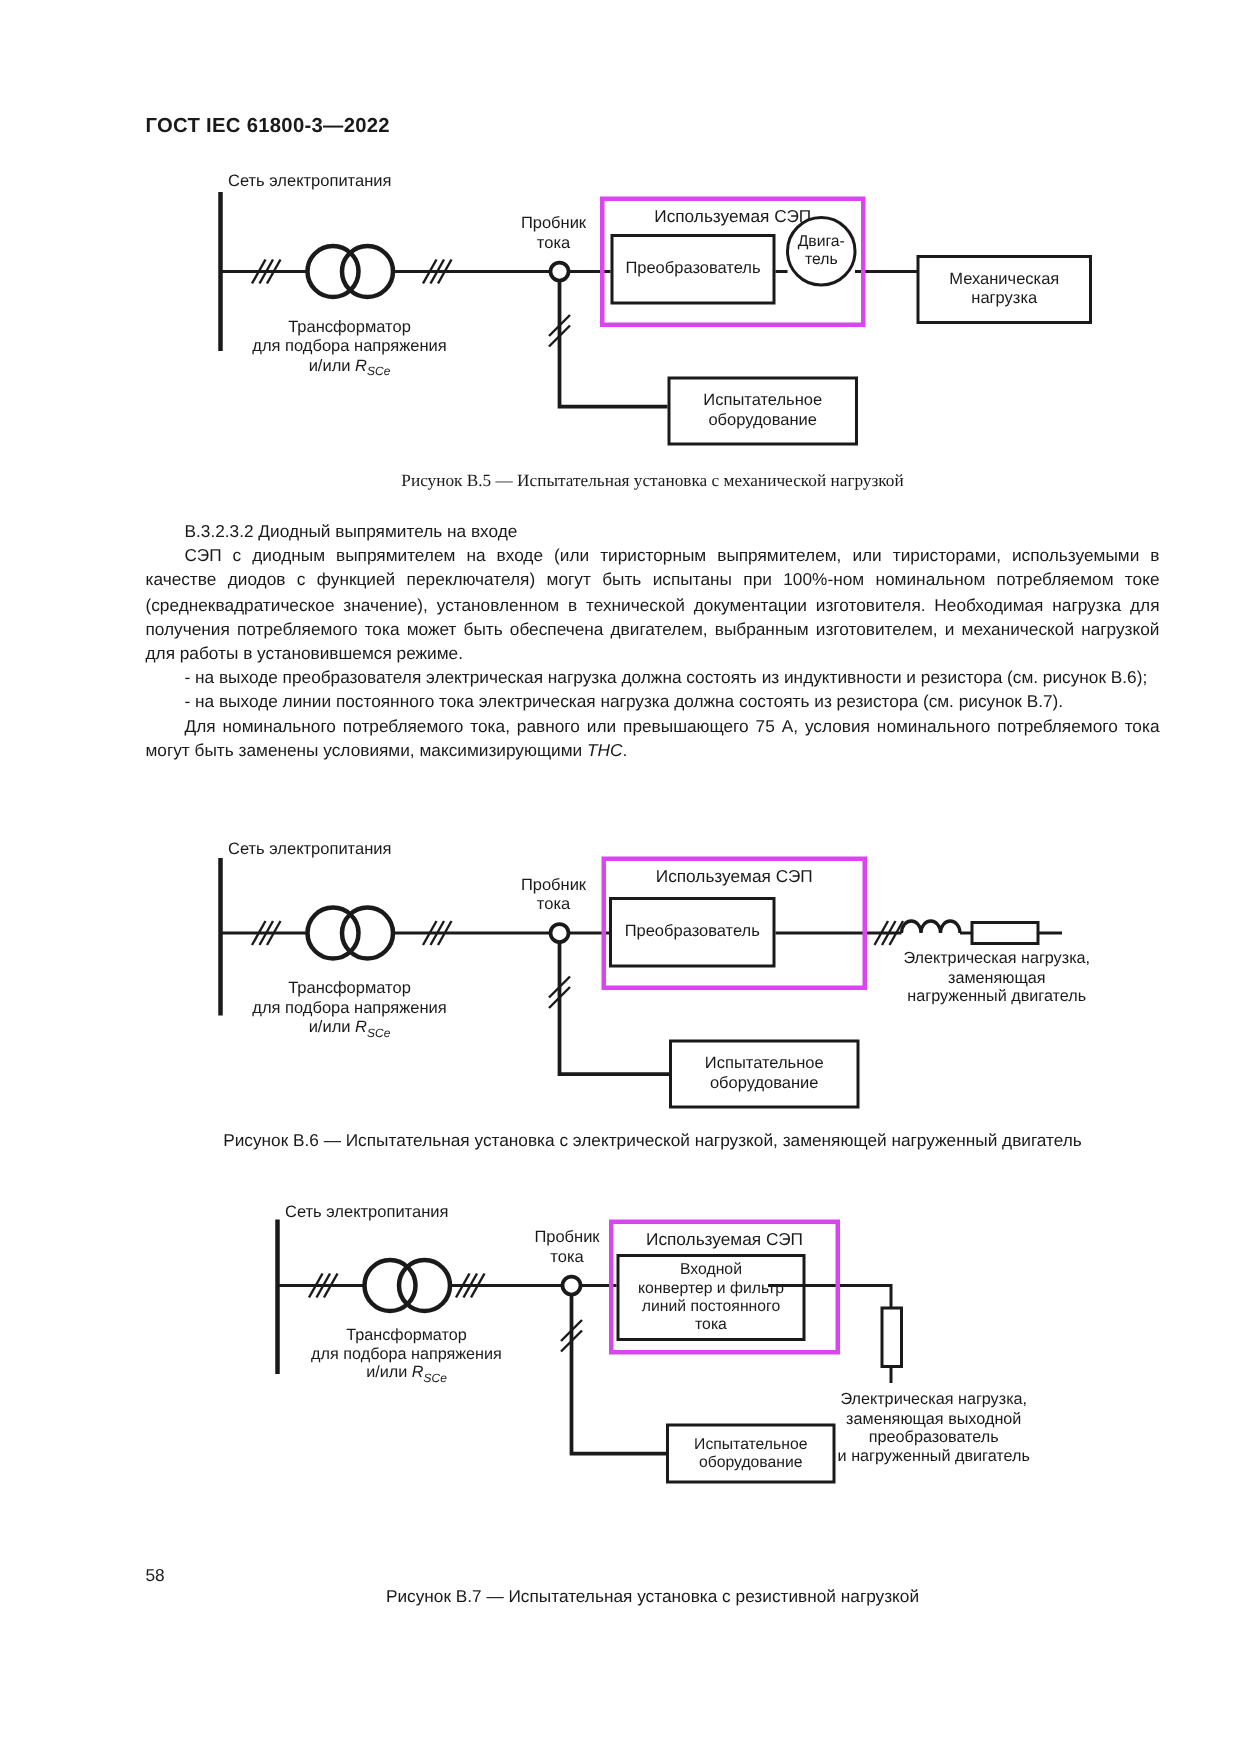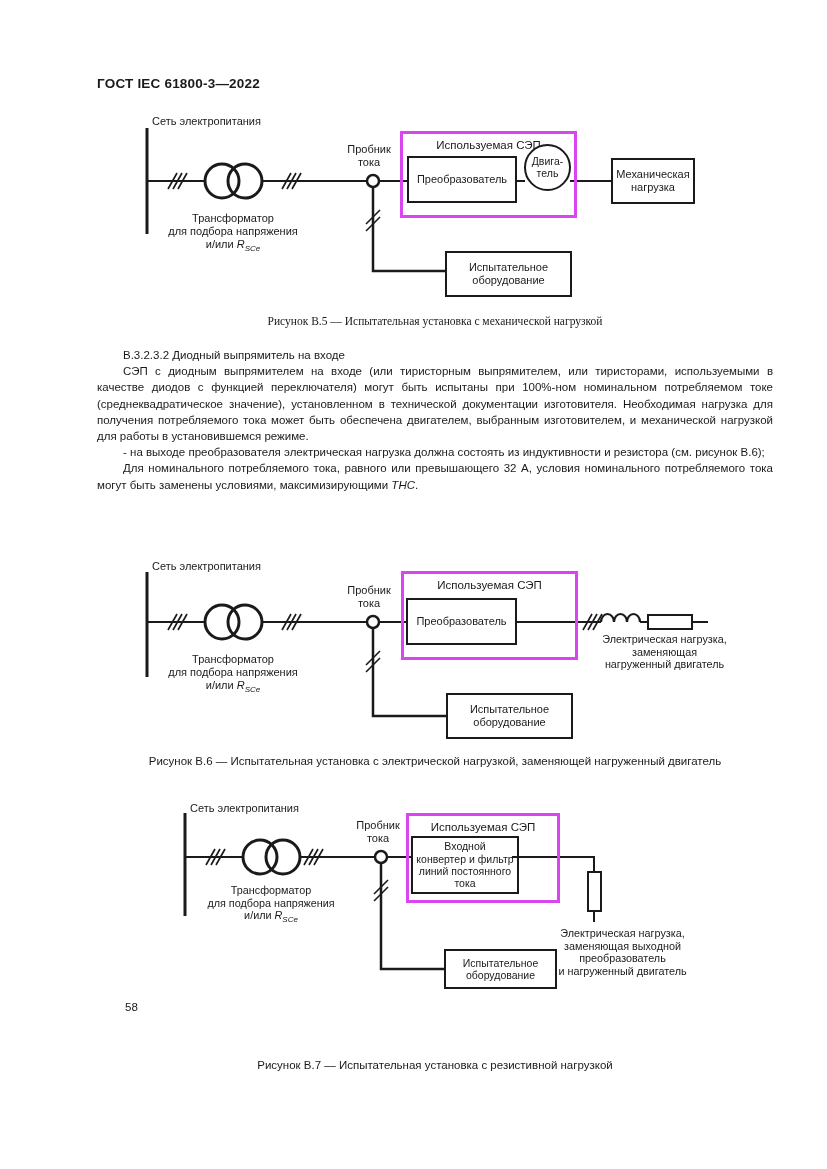--- a/index.html
+++ b/index.html
@@ -138,38 +138,39 @@
   <div class="abs lbl" style="left:152px;top:115px;">Сеть электропитания</div>
   <div class="abs lbl ml ctr" style="left:330px;top:143px;width:78px;">Пробник
 тока</div>
 
   <div class="sepbox" style="left:400px;top:131px;width:177px;height:87px;">
     <div class="septitle">Используемая СЭП</div>
   </div>
   <div class="box thin" style="left:407px;top:156px;width:110px;height:47px;">Преобразователь</div>
   <div class="motor ml" style="left:524px;top:144px;width:47px;height:47px;">Двига-
 тель</div>
-  <div class="box ml" style="left:611px;top:158px;width:84px;height:46px;">Механическая
+  <div class="box ml" style="left:611px;top:170px;width:117px;height:46px;">Механическая
 нагрузка</div>
   <div class="box ml" style="left:445px;top:251px;width:127px;height:46px;">Испытательное
 оборудование</div>
 
   <div class="abs lbl ctr" style="left:133px;top:212px;width:200px;">
     <div>Трансформатор</div>
     <div>для подбора напряжения</div>
     <div><span>и/или </span><i>R</i><i class="rsub">SCe</i></div>
   </div>
 
   <div class="caption" style="top:315px;font-family:Liberation Serif, serif;">Рисунок В.5 — Испытательная установка с механической нагрузкой</div>
 
   <div class="bodytext">
     <p>В.3.2.3.2 Диодный выпрямитель на входе</p>
     <p>СЭП с диодным выпрямителем на входе (или тиристорным выпрямителем, или тиристорами, используемыми в качестве диодов с функцией переключателя) могут быть испытаны при 100%-ном номинальном потребляемом токе (среднеквадратическое значение), установленном в технической документации изготовителя. Необходимая нагрузка для получения потребляемого тока может быть обеспечена двигателем, выбранным изготовителем, и механической нагрузкой для работы в установившемся режиме.</p>
     <p>- на выходе преобразователя электрическая нагрузка должна состоять из индуктивности и резистора (см. рисунок В.6);</p>
-    <p><span>Для номинального потребляемого тока, равного или превышающего 32 А, условия номинального потребляемого тока могут быть заменены условиями, максимизирующими </span><i>ТНС</i><span>.</span></p>
+    <p>- на выходе линии постоянного тока электрическая нагрузка должна состоять из резистора (см. рисунок В.7).</p>
+    <p><span>Для номинального потребляемого тока, равного или превышающего 75 А, условия номинального потребляемого тока могут быть заменены условиями, максимизирующими </span><i>ТНС</i><span>.</span></p>
   </div>
 
   <div class="abs lbl" style="left:152px;top:560px;">Сеть электропитания</div>
   <div class="abs lbl ml ctr" style="left:330px;top:584px;width:78px;">Пробник
 тока</div>
 
   <div class="sepbox" style="left:401px;top:571px;width:177px;height:89px;">
     <div class="septitle">Используемая СЭП</div>
   </div>
   <div class="box thin" style="left:406px;top:598px;width:111px;height:47px;">Преобразователь</div>
@@ -188,35 +189,35 @@
 
   <div class="caption" style="top:755px;">Рисунок В.6 — Испытательная установка с электрической нагрузкой, заменяющей нагруженный двигатель</div>
 
   <div class="abs lbl" style="left:190px;top:802px;">Сеть электропитания</div>
   <div class="abs lbl ml ctr" style="left:339px;top:819px;width:78px;">Пробник
 тока</div>
 
   <div class="sepbox" style="left:406px;top:813px;width:154px;height:90px;">
     <div class="septitle">Используемая СЭП</div>
   </div>
-  <div class="box thin ml" style="left:411px;top:836px;width:108px;height:58px;font-size:10.5px;">Входной
+  <div class="box thin ml" style="left:411px;top:836px;width:126px;height:58px;font-size:10.5px;">Входной
 конвертер и фильтр
 линий постоянного
 тока</div>
   <div class="box ml" style="left:444px;top:949px;width:113px;height:40px;font-size:10.5px;">Испытательное
 оборудование</div>
 
   <div class="abs lbl ctr" style="left:171px;top:884px;width:200px;font-size:10.8px;">
     <div>Трансформатор</div>
     <div>для подбора напряжения</div>
     <div><span>и/или </span><i>R</i><i class="rsub">SCe</i></div>
   </div>
 
   <div class="abs lbl ml ctr" style="left:530px;top:927px;width:185px;font-size:10.8px;">Электрическая нагрузка,
 заменяющая выходной
 преобразователь
 и нагруженный двигатель</div>
 
   <div class="caption" style="top:1059px;">Рисунок В.7 — Испытательная установка с резистивной нагрузкой</div>
 
-  <div class="abs pagenum" style="left:97px;top:1001px;margin-left:28px;">58</div>
+  <div class="abs pagenum" style="left:97px;top:1045px;">58</div>
 
 </div>
 
 </body></html>

